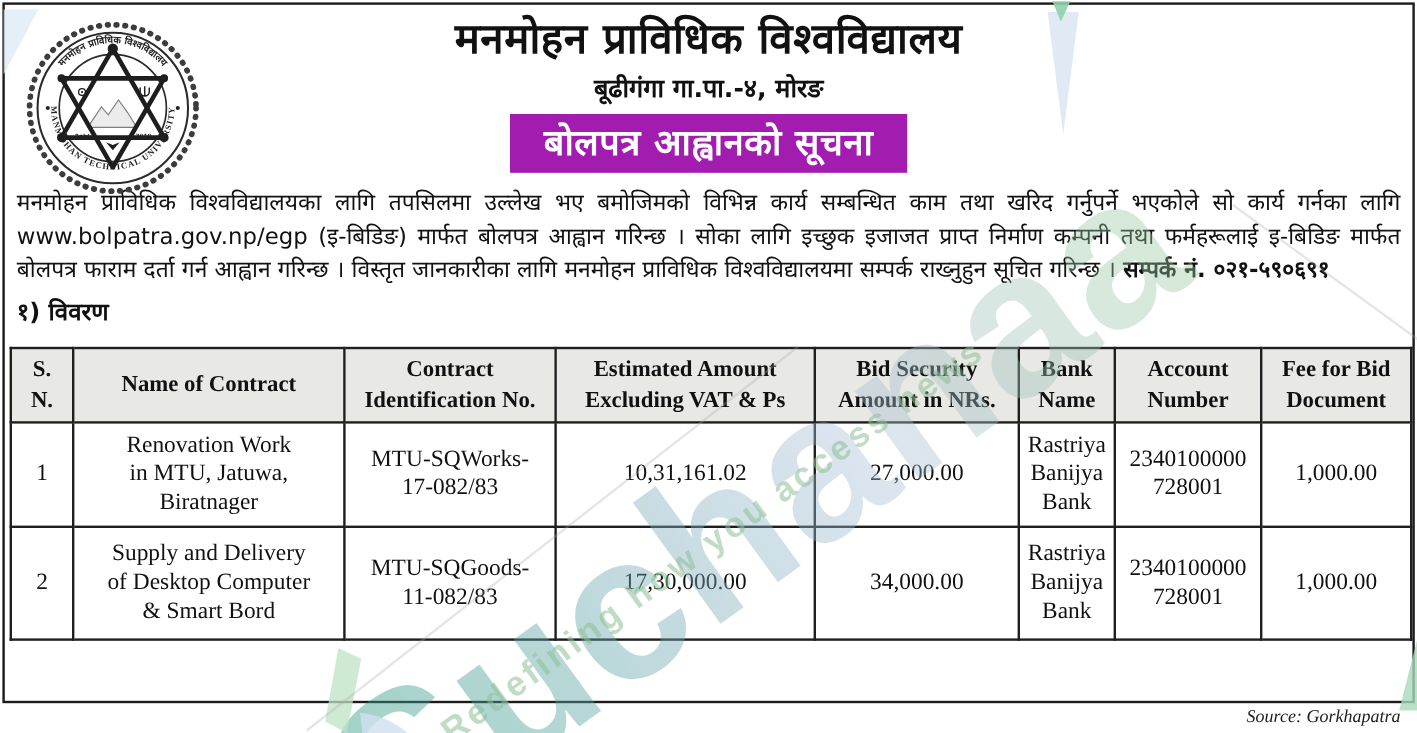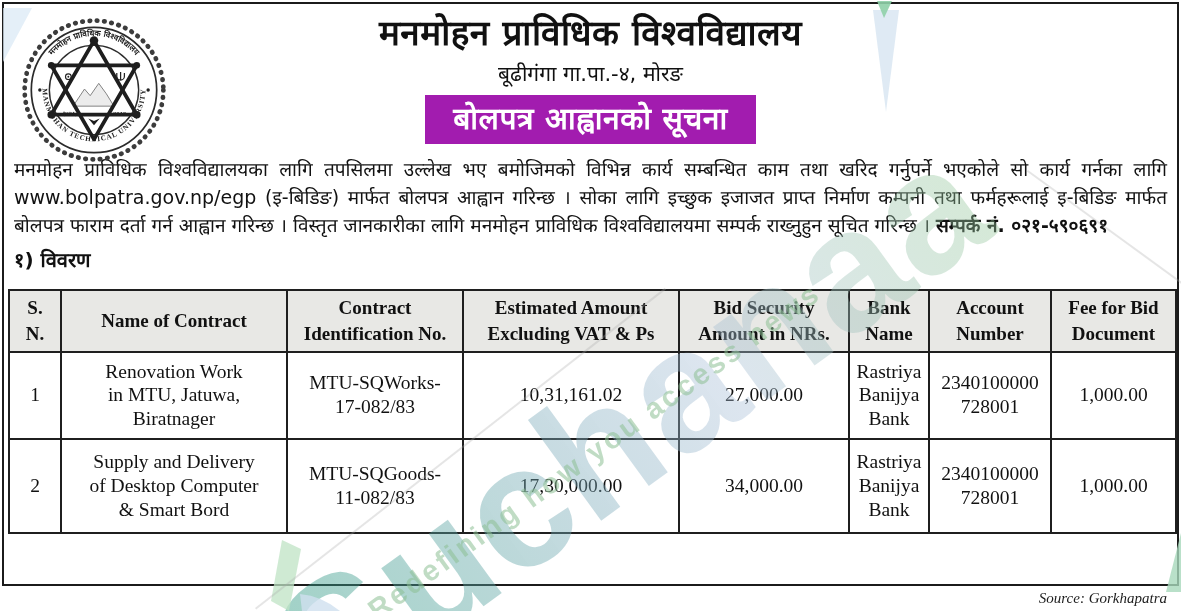--- a/index.html
+++ b/index.html
@@ -15,21 +15,21 @@
     position:absolute; left:2px; top:2px; width:1177px; height:584px;
     border:2.5px solid #1b1b1b; background:transparent;
   }
 
   
   .seal { position:absolute; left:14px; top:10px; width:152px; height:152px; }
 
   
   .masthead { text-align:center; padding-top:8px; }
   .uni-title { font-size:35px; font-weight:bold; line-height:1.25; letter-spacing:0.5px; }
-  .uni-address { font-size:21px; font-weight:normal; margin-top:3px;text-align:center; }
+  .uni-address { font-size:21px; font-weight:bold; margin-top:3px;text-align:center; }
   .banner {
     display:inline-block; background:#a21caf; color:#fff;
     font-size:30px; font-weight:bold; padding:2px 28px 6px; margin-top:8px;
     letter-spacing:0.5px;
   }
   .dateline { font-size:19px; font-weight:bold; margin-top:9px; }
 
   
   .notice-text {
     margin:11px 10px 0 10px; font-size:19px; line-height:28px;

